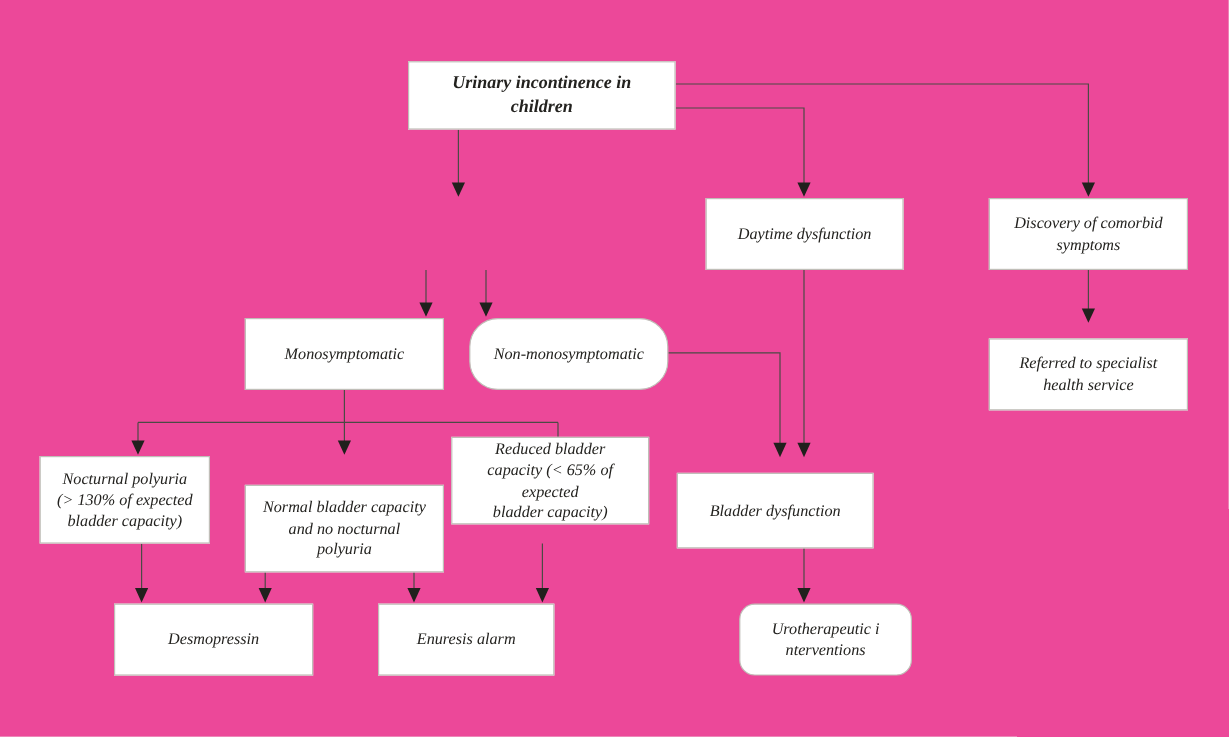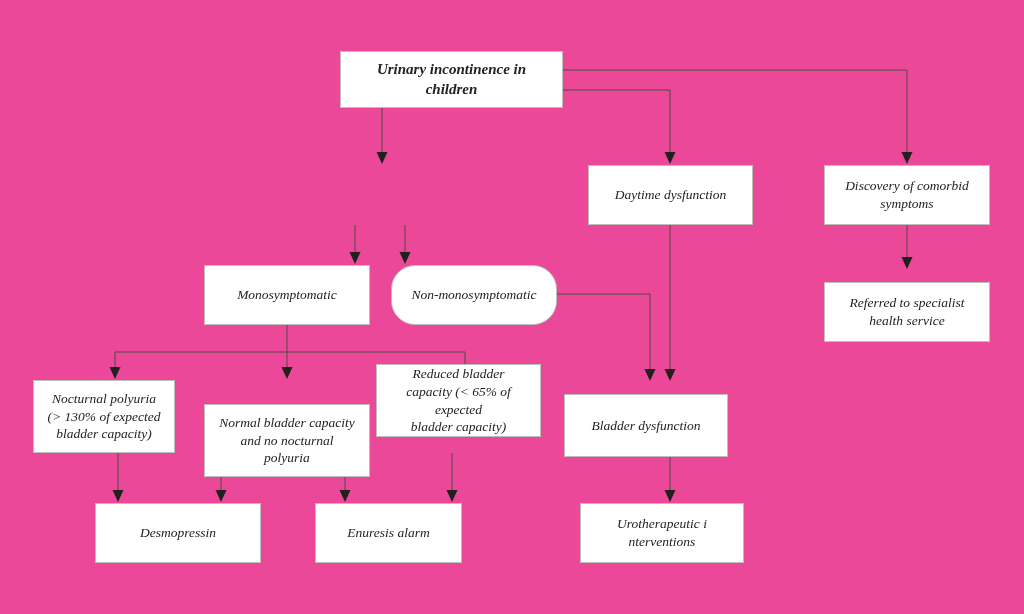--- a/index.html
+++ b/index.html
@@ -168,18 +168,18 @@
   </div>
 
   <div class="node" style="left:95px;  top:503px; width:166px; height:60px;">
     <span>Desmopressin</span>
   </div>
 
   <div class="node" style="left:315px; top:503px; width:147px; height:60px;">
     <span>Enuresis alarm</span>
   </div>
 
-  <div class="node" style="left:580px; top:503px; width:164px; height:60px;">
+  <div class="node" style="left:616px; top:503px; width:144px; height:60px;border-radius:13px;">
     <span>Urotherapeutic i
 nterventions</span>
   </div>
 
 </div>
 
 </body></html>

